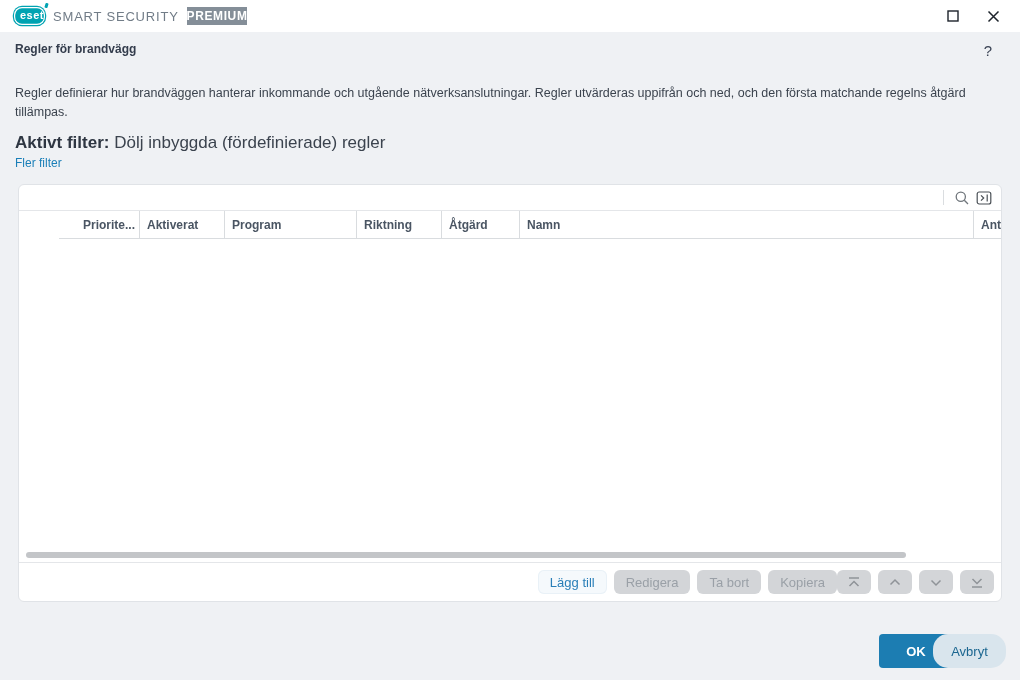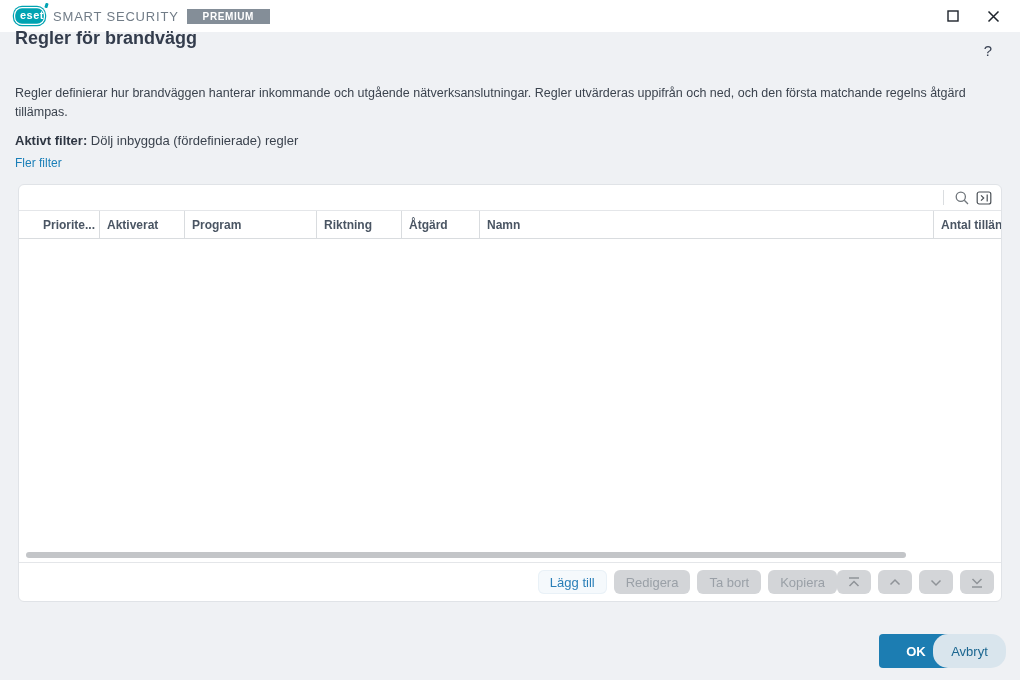--- a/index.html
+++ b/index.html
@@ -44,43 +44,43 @@
     box-shadow:inset 0 0 0 1.2px #ffffff, 0 0 0 1.2px var(--logo);
   }
   .logo::after{
     content:"";position:absolute;right:-3px;top:-4px;width:3px;height:5px;
     background:var(--logo);transform:rotate(18deg);border-radius:1px;
   }
   .product{
     color:#717c87;font-size:13px;letter-spacing:.8px;font-weight:500;
   }
   .badge{
-    background:var(--badge);color:#ffffff;font-size:10px;font-weight:bold;
-    letter-spacing:.6px;padding:2px 16px;border-radius:0;
+    background:var(--badge);color:#ffffff;font-size:12px;font-weight:bold;
+    letter-spacing:.6px;padding:2px 0;border-radius:0;
   }
   .win-controls{display:flex;align-items:center;gap:10px;}
   .win-btn{
     width:30px;height:26px;display:flex;align-items:center;justify-content:center;
     background:transparent;border:none;cursor:pointer;
   }
   .content-title{
-    position:absolute;left:15px;top:28px;
-    font-size:18px;font-weight:bold;color:var(--title);
+    position:absolute;left:15px;top:42px;
+    font-size:12px;font-weight:bold;color:var(--title);
   }
   .help{
     position:absolute;right:22px;top:42px;width:20px;text-align:center;
     font-size:15px;color:#3a4354;cursor:pointer;
   }
   .desc{
     position:absolute;left:15px;top:84px;width:992px;
     font-size:12.5px;line-height:1.55;color:var(--text);
   }
   .filter-line{
     position:absolute;left:15px;top:133px;
-    font-size:13px;color:var(--text);
+    font-size:17px;color:var(--text);
   }
   .filter-line .lbl{font-weight:bold;color:#2e3642;}
   .more-link{
     position:absolute;left:15px;top:156px;
     font-size:12px;color:var(--link);text-decoration:none;cursor:pointer;
   }
   .panel{
     position:absolute;left:18px;top:184px;width:984px;height:418px;
     background:var(--panel);border:1px solid var(--panel-border);border-radius:6px;
     display:flex;flex-direction:column;overflow:hidden;
@@ -94,20 +94,21 @@
     background:transparent;height:100%;
   }
   .vsep{width:1px;height:15px;background:#dadde0;margin:0 7px;}
   .icon-btn{
     background:transparent;border:none;display:flex;align-items:center;justify-content:center;
     width:22px;height:22px;cursor:pointer;padding:0;
   }
   .header-row{
     height:28px;display:flex;align-items:stretch;flex:0 0 auto;
     border-bottom:1px solid var(--col-divider);
+    margin-left:40px;
   }
   .hcell{
     display:flex;align-items:center;font-size:12px;font-weight:bold;color:var(--muted);
     padding-left:7px;overflow:hidden;white-space:nowrap;flex:0 0 auto;
   }
   .hcell + .hcell{border-left:1px solid var(--col-divider);}
   .c0{width:80px;padding-left:24px;}
   .c1{width:85px;}
   .c2{width:132px;}
   .c3{width:85px;}

